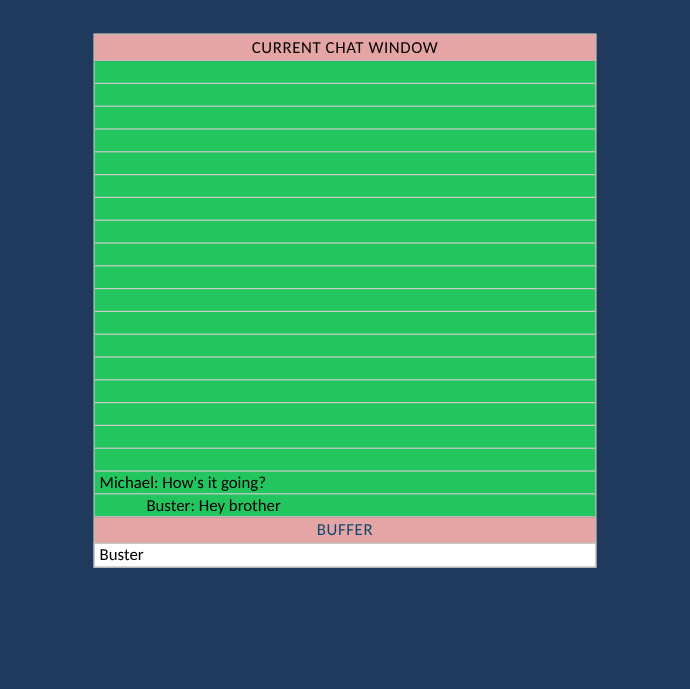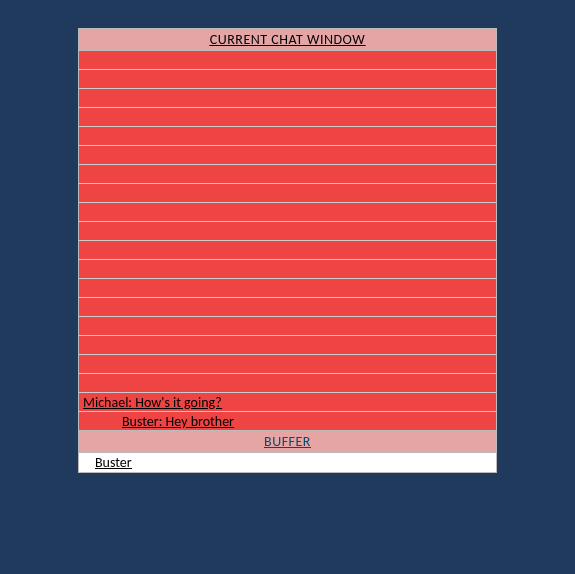--- a/index.html
+++ b/index.html
@@ -1,19 +1,18 @@
 <!DOCTYPE html>
 <html><head>
   <meta charset="utf-8">
   <style>
     * {
       margin: 0;
       padding: 0;
       box-sizing: border-box;
-      text-decoration: underline;
     }
     body {
       background-color: #1f3a5c;
       width: 575px;
       height: 574px;
       font-family: Calibri, Arial, sans-serif;
       font-size: 14px;
       padding: 28px 78px 0 78px;
     }
     .container {
@@ -23,21 +22,21 @@
       background-color: #e6a5a5;
       color: #000;
       text-align: center;
       font-weight: normal;
       font-size: 14px;
       padding: 2px 0;
       border: 1px solid #bbb;
       letter-spacing: 0.5px;
     }
     .chat-area {
-      background-color: #ef4444;
+      background-color: #22c55e;
       border-left: 1px solid #bbb;
       border-right: 1px solid #bbb;
     }
     .chat-row {
       height: 19px;
       border-bottom: 1px solid #ccc;
       padding: 1px 4px;
       color: #000;
       font-size: 14px;
       line-height: 17px;
@@ -64,21 +63,20 @@
       border-left: 1px solid #bbb;
       border-right: 1px solid #bbb;
       border-bottom: 1px solid #bbb;
     }
     .buffer-row {
       height: 19px;
       padding: 1px 4px;
       color: #000;
       font-size: 14px;
       line-height: 17px;
-      margin-left: 12px;
     }
   </style>
 </head>
 <body>
 
 <div class="container">
   <div class="header">CURRENT CHAT WINDOW</div>
   <div class="chat-area">
     <div class="chat-row"></div>
     <div class="chat-row"></div>

